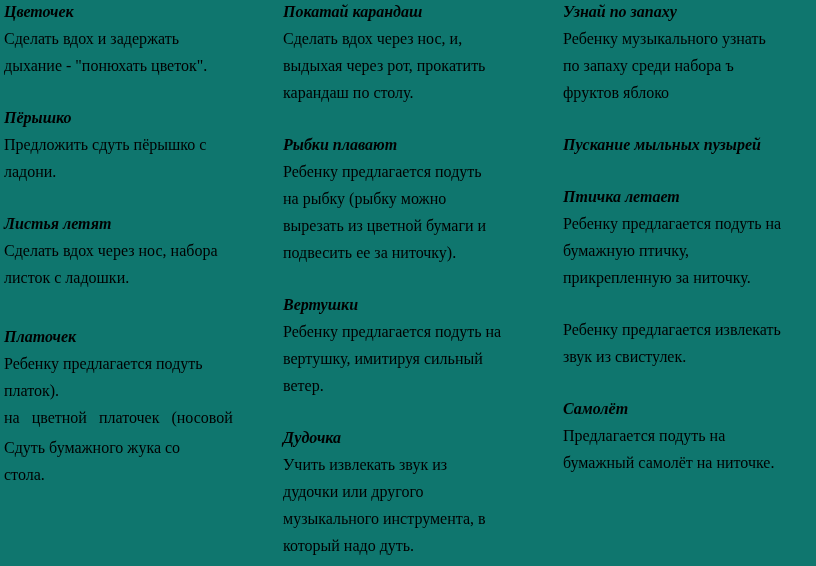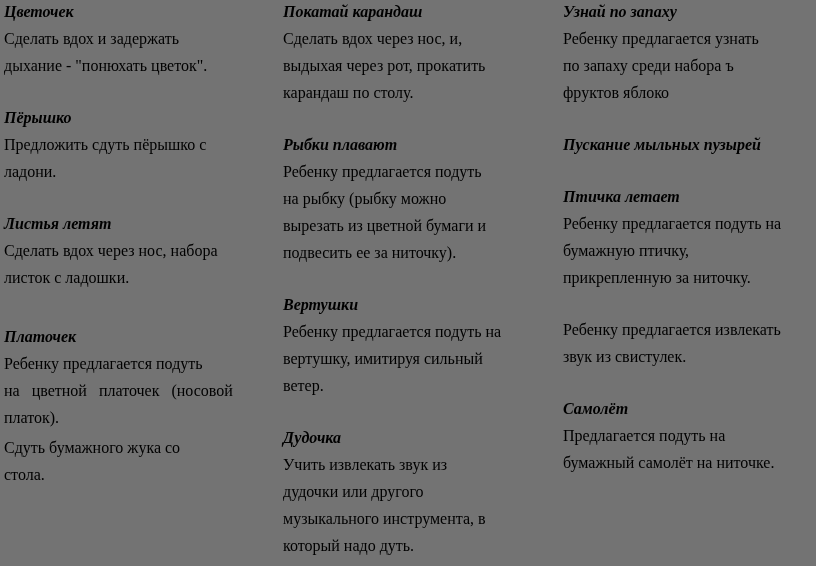--- a/index.html
+++ b/index.html
@@ -4,21 +4,21 @@
 <style>
   html, body {
     margin: 0;
     padding: 0;
     background: #ffffff;
   }
   .page {
     position: relative;
     width: 816px;
     height: 566px;
-    background: #737373;
+    background: #0f766e;
     color: #000000;
     font-family: "Liberation Serif", "DejaVu Serif", serif;
     font-size: 16px;
     overflow: hidden;
   }
   .col {
     position: absolute;
     top: -2px;
   }
   .col-left   { left: 4px;   width: 232px; }
@@ -65,22 +65,22 @@
 ладони.</p>
     </div>
     <div class="block">
       <h3 class="heading">Листья летят</h3>
       <p class="body">Сделать вдох через нос, набора
 листок с ладошки.</p>
     </div>
     <div class="block tight">
       <h3 class="heading">Платочек</h3>
       <p class="body-line">Ребенку предлагается подуть</p>
+      <p class="body-line">платок).</p>
       <p class="body-line stretched">на цветной платочек (носовой</p>
-      <p class="body-line">платок).</p>
     </div>
     <div class="block">
       <p class="body">Сдуть бумажного жука со
 стола.</p>
     </div>
   </div>
 
   <div class="col col-center">
     <div class="block">
       <h3 class="heading">Покатай карандаш</h3>
@@ -106,21 +106,21 @@
       <p class="body">Учить извлекать звук из
 дудочки или другого
 музыкального инструмента, в
 который надо дуть.</p>
     </div>
   </div>
 
   <div class="col col-right">
     <div class="block">
       <h3 class="heading">Узнай по запаху</h3>
-      <p class="body">Ребенку предлагается узнать
+      <p class="body">Ребенку музыкального узнать
 по запаху среди набора ъ
 фруктов яблоко</p>
     </div>
     <div class="block">
       <h3 class="heading">Пускание мыльных пузырей</h3>
     </div>
     <div class="block">
       <h3 class="heading">Птичка летает</h3>
       <p class="body">Ребенку предлагается подуть на
 бумажную птичку,

